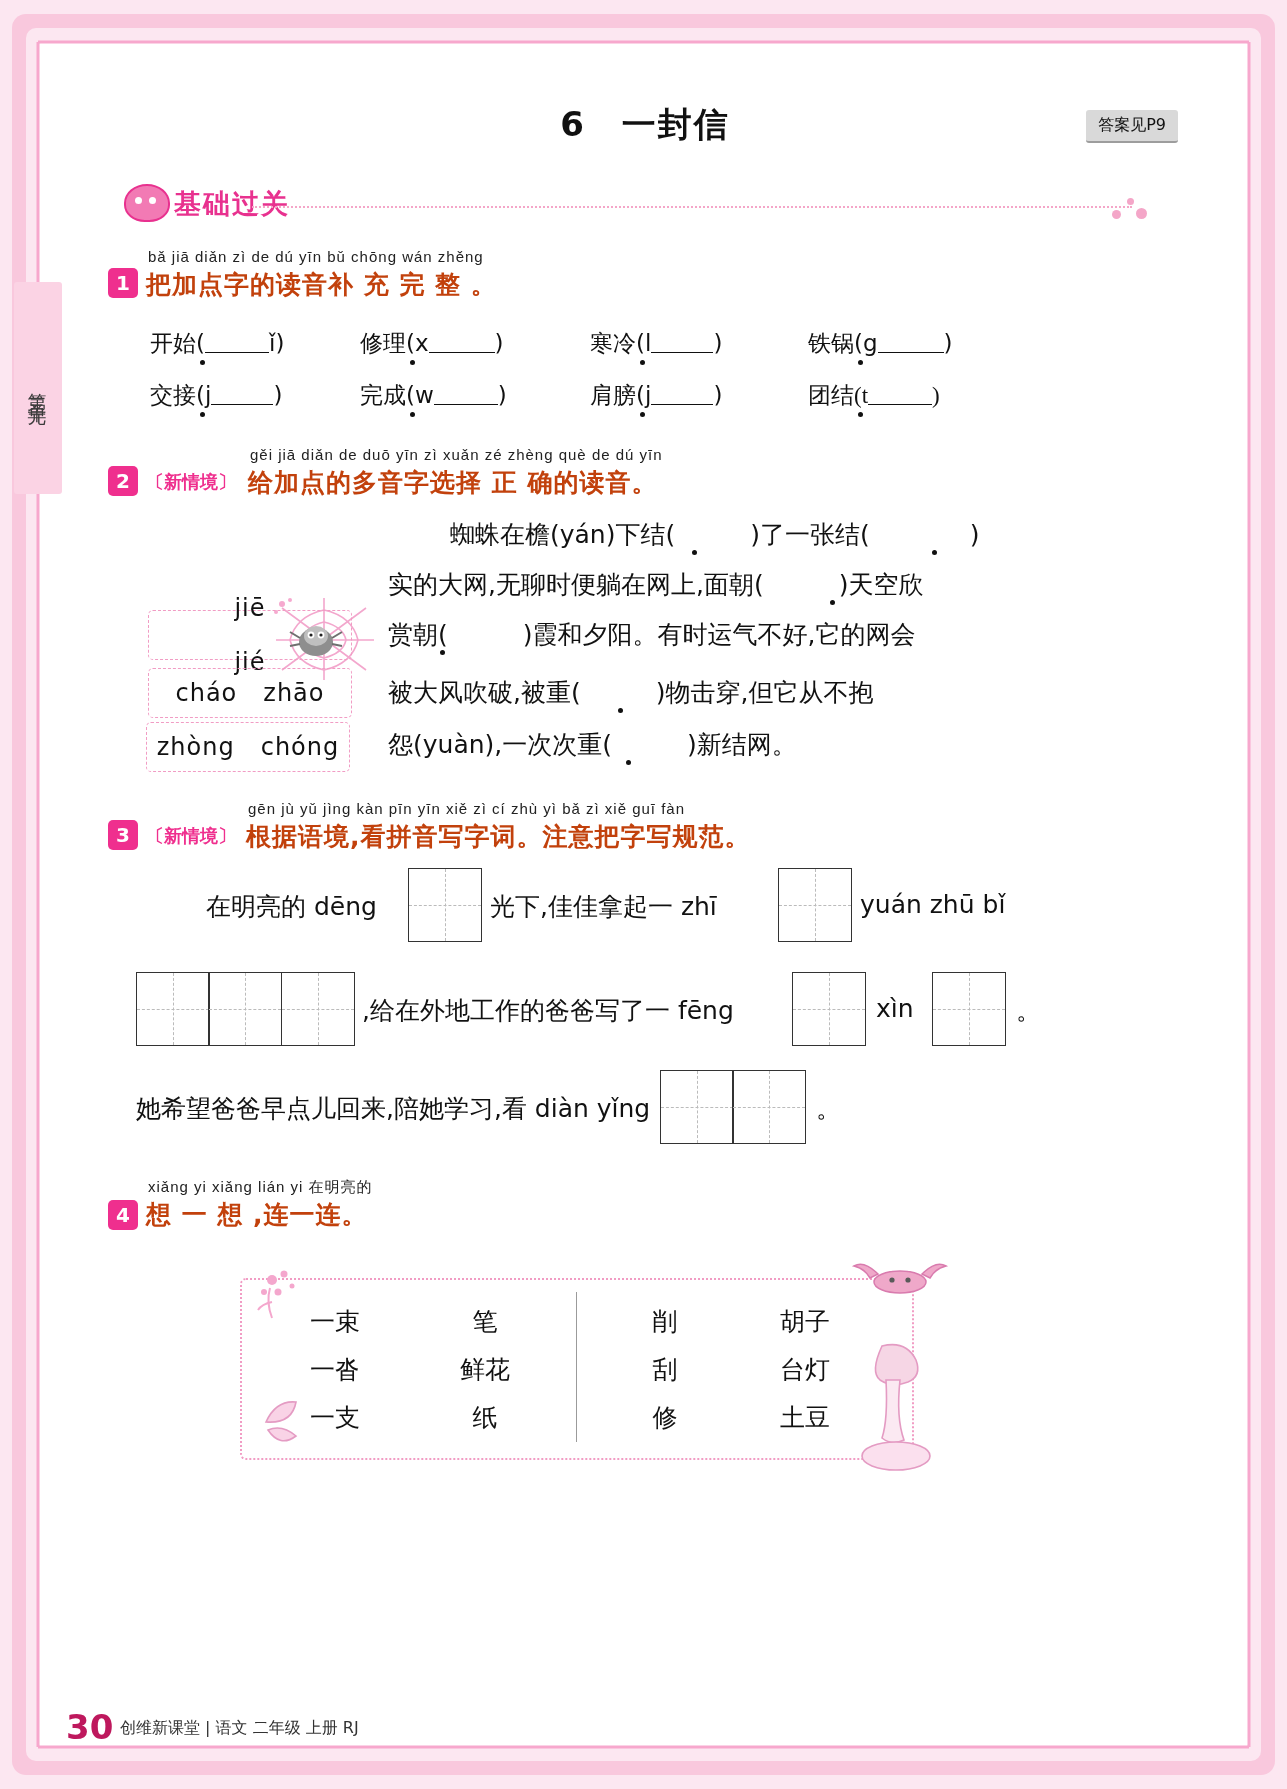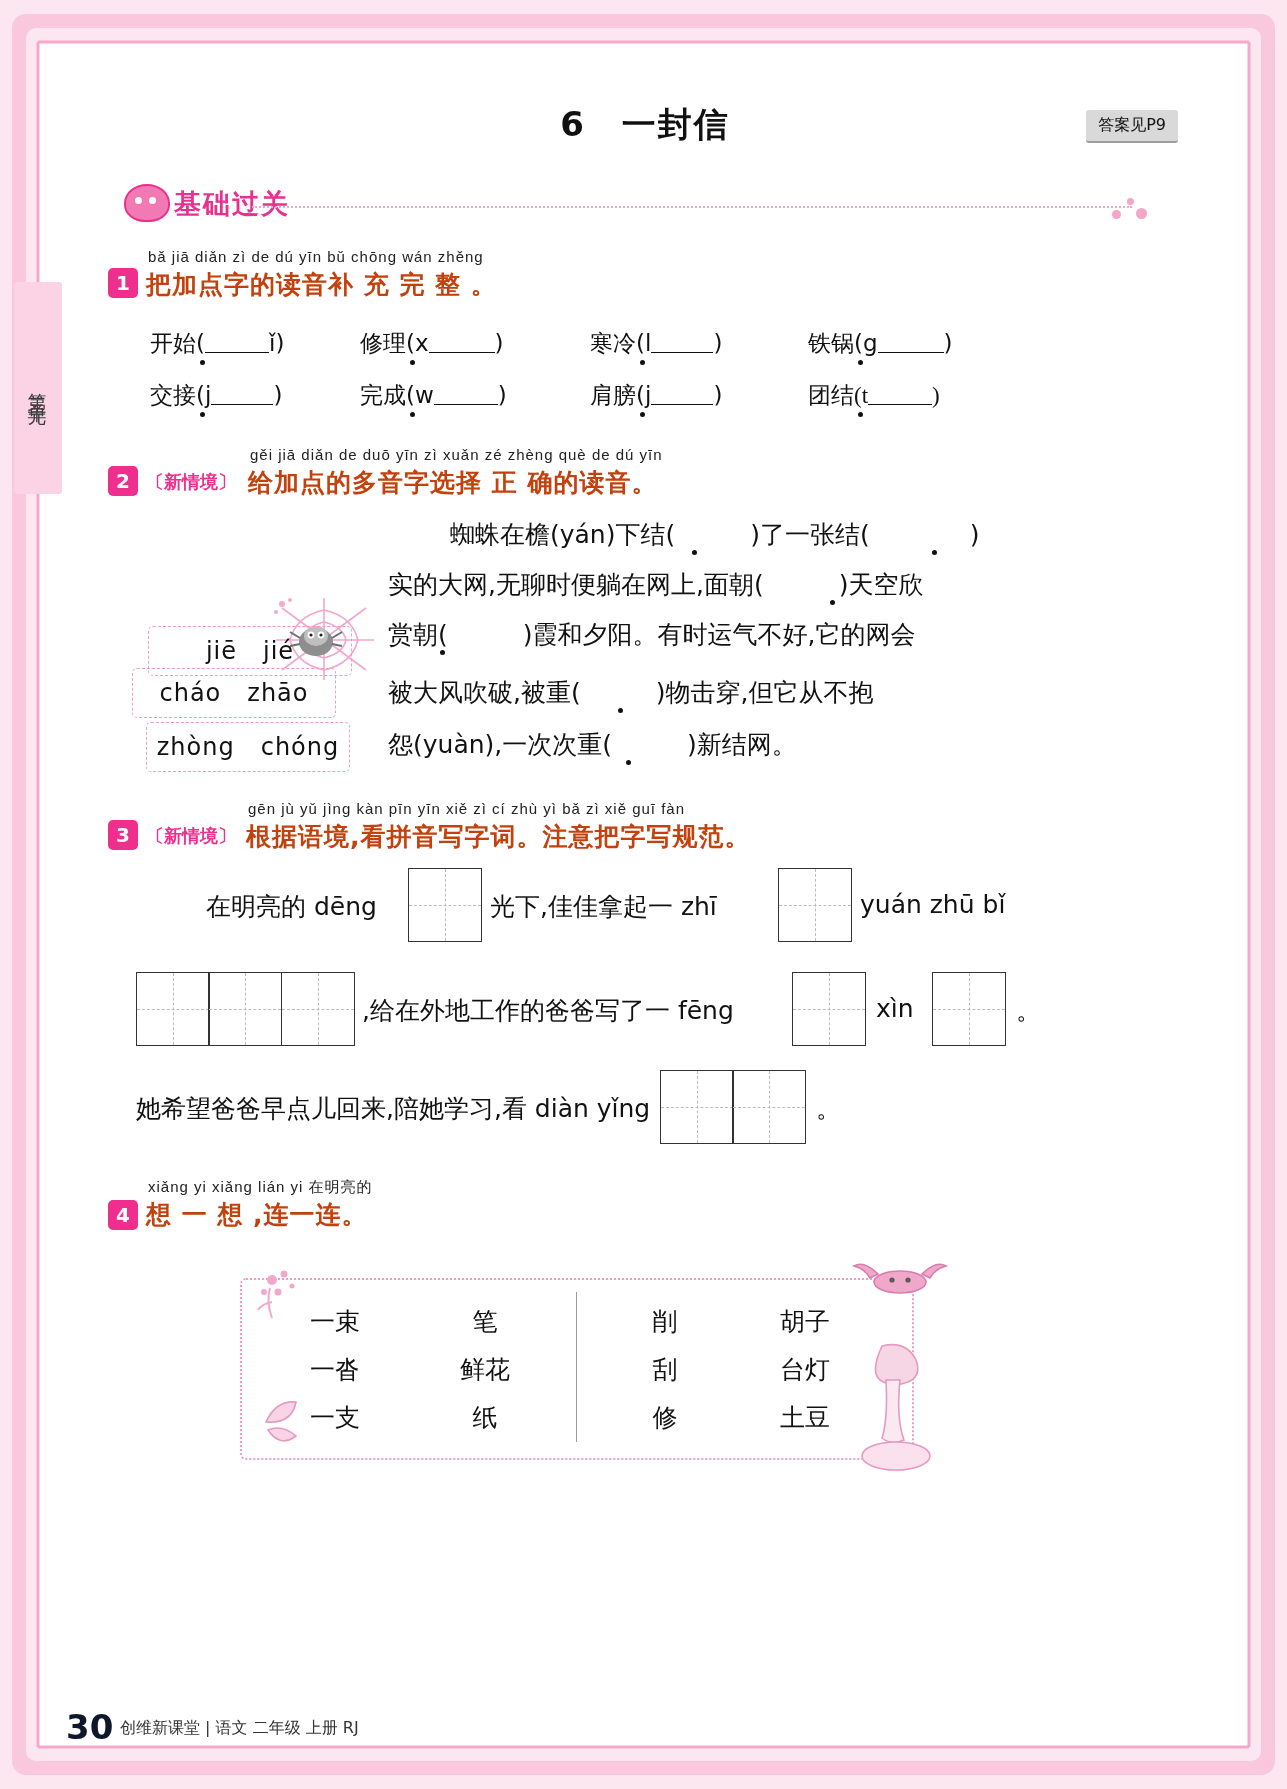--- a/index.html
+++ b/index.html
@@ -147,21 +147,21 @@
     position:absolute;font-size:25px;color:#111;text-align:center;
     font-family:"DejaVu Sans",sans-serif;line-height:48px;
   }
   .match-divider{
     position:absolute;top:1292px;width:0;height:150px;border-left:1.6px solid #9b9b9b;
   }
   .deco{position:absolute;}
 
   
   .page-no{
-    position:absolute;left:36px;bottom:24px;font-size:34px;font-weight:bold;color:#0f172a;
+    position:absolute;left:36px;bottom:24px;font-size:34px;font-weight:bold;color:#be185d;
     font-family:"DejaVu Sans",sans-serif;
   }
   .footer-text{
     position:absolute;left:86px;bottom:30px;font-size:16px;color:#333;
     font-family:"DejaVu Sans",sans-serif;white-space:nowrap;
   }
 </style>
 </head>
 <body>
 
@@ -282,25 +282,25 @@
         </g>
       </g>
       <g fill="#f6a9cf">
         <circle cx="16" cy="10" r="3"></circle>
           <circle cx="24" cy="6" r="2"></circle>
           <circle cx="10" cy="18" r="2"></circle>
       </g>
     </svg>
   </div>
 
-  <div class="choicebox" style="left:78px;top:554px;width:202px;height:48px;">
+  <div class="choicebox" style="left:78px;top:538px;width:202px;height:48px;flex-direction:column;">
     <span>jiē</span>
     <span>jié</span>
   </div>
-  <div class="choicebox" style="left:62px;top:596px;width:202px;height:48px;">
+  <div class="choicebox" style="left:78px;top:596px;width:202px;height:48px;">
     <span>cháo</span>
     <span>zhāo</span>
   </div>
   <div class="choicebox" style="left:76px;top:650px;width:202px;height:48px;">
     <span>zhòng</span>
     <span>chóng</span>
   </div>
 
   <div class="para-line" style="left:380px;top:446px;">蜘蛛在檐(yán)下结(　　　)了一张结(　　　　)</div>
   <div class="reddot" style="left:622px;top:478px;"></div>

